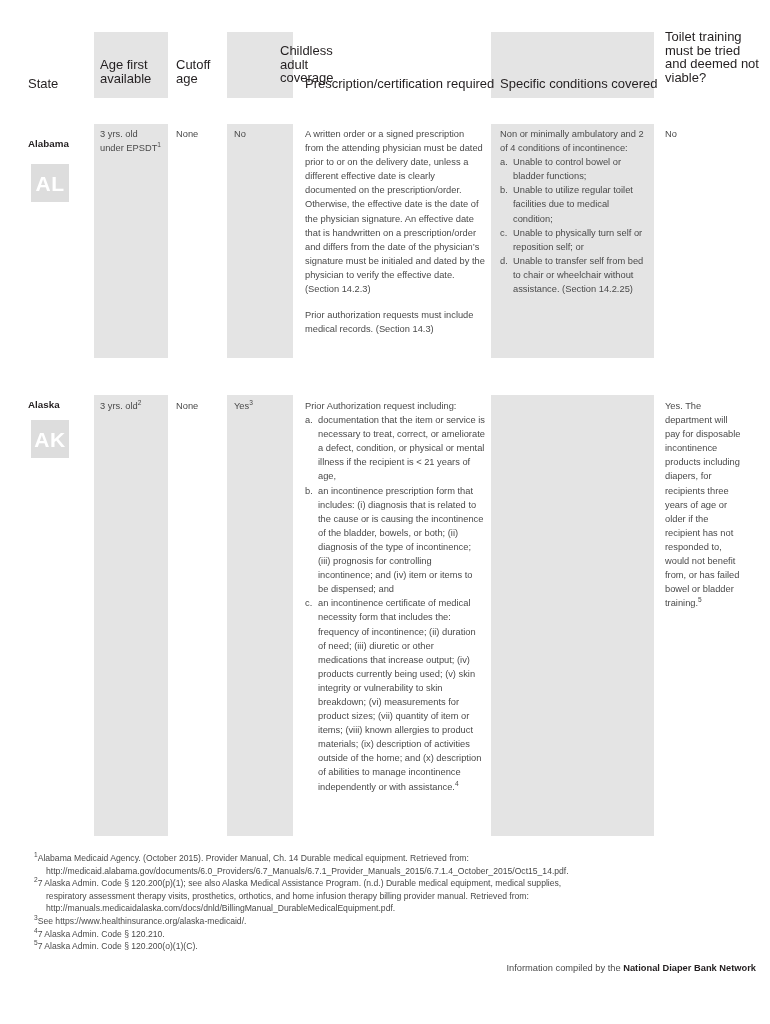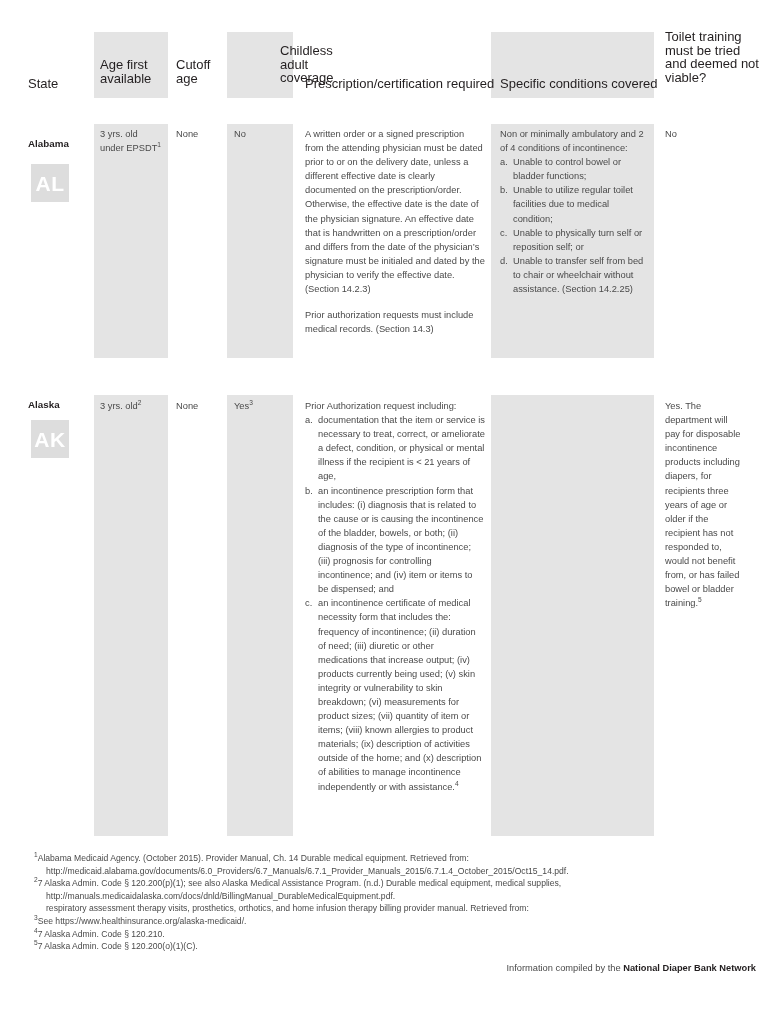--- a/index.html
+++ b/index.html
@@ -146,22 +146,22 @@
     <span>Yes.  The department will pay for disposable incontinence products including diapers, for recipients three years of age or older if the recipient has not responded to, would not benefit from, or has failed bowel or bladder training.</span><sup>5</sup>
   </div>
 
   <div class="footnotes">
     <p class="fn">
       <sup>1</sup><span>Alabama Medicaid Agency. (October 2015). Provider Manual, Ch. 14 Durable medical equipment. Retrieved from:</span>
       <span class="ind">http://medicaid.alabama.gov/documents/6.0_Providers/6.7_Manuals/6.7.1_Provider_Manuals_2015/6.7.1.4_October_2015/Oct15_14.pdf.</span>
     </p>
     <p class="fn">
       <sup>2</sup><span>7 Alaska Admin. Code § 120.200(p)(1); see also Alaska Medical Assistance Program. (n.d.) Durable medical equipment, medical supplies,</span>
+      <span class="ind">respiratory assessment therapy visits, prosthetics, orthotics, and home infusion therapy billing provider manual. Retrieved from:</span>
       <span class="ind">http://manuals.medicaidalaska.com/docs/dnld/BillingManual_DurableMedicalEquipment.pdf.</span>
-      <span class="ind">respiratory assessment therapy visits, prosthetics, orthotics, and home infusion therapy billing provider manual. Retrieved from:</span>
     </p>
     <p class="fn">
       <sup>3</sup><span>See https://www.healthinsurance.org/alaska-medicaid/.</span>
     </p>
     <p class="fn">
       <sup>4</sup><span>7 Alaska Admin. Code § 120.210.</span>
     </p>
     <p class="fn">
       <sup>5</sup><span>7 Alaska Admin. Code § 120.200(o)(1)(C).</span>
     </p>

